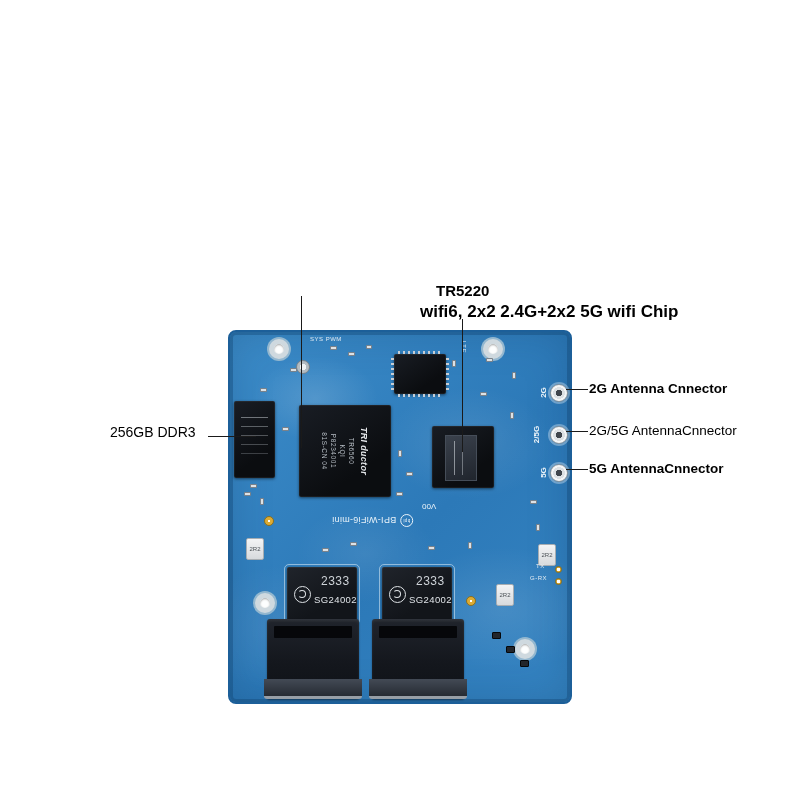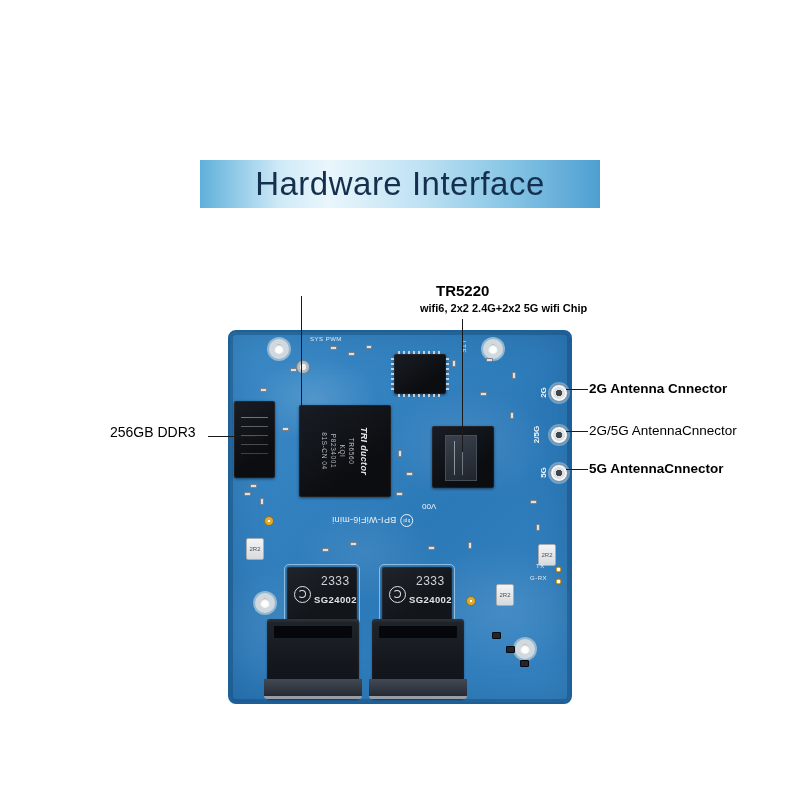--- a/index.html
+++ b/index.html
@@ -9,21 +9,21 @@
   
   .banner{position:absolute;left:200px;top:160px;width:400px;height:48px;
           display:flex;align-items:center;justify-content:center;
           background:linear-gradient(90deg,#5fb0da 0%,#cfeaf7 20%,#e9f6fc 32%,#bfe2f3 55%,#85c4e5 78%,#4e9fd1 100%);}
   .banner-title{font-size:33px;color:#15304f;letter-spacing:.5px;}
 
   
   .label{position:absolute;color:#000;white-space:nowrap;z-index:10;}
   .co-soc{left:233px;top:280px;font-size:12.5px;font-weight:bold;}
   .co-wifi-name{left:436px;top:282px;font-size:15px;font-weight:bold;}
-  .co-wifi-desc{left:420px;top:302px;font-size:11px;font-weight:bold;text-align:right;}
+  .co-wifi-desc{left:420px;top:302px;font-size:17px;font-weight:bold;text-align:right;}
   .co-mem{left:110px;top:424px;font-size:14px;font-weight:normal;}
   .co-a2g{left:589px;top:381px;font-size:13.5px;font-weight:bold;}
   .co-a25g{left:589px;top:423px;font-size:13.5px;font-weight:normal;}
   .co-a5g{left:589px;top:461px;font-size:13.5px;font-weight:bold;}
   .vline{position:absolute;width:1px;background:#1a1a1a;z-index:10;}
   .line-soc{left:301px;top:296px;height:152px;}
   .line-wifi{left:462px;top:319px;height:133px;}
   .hline{position:absolute;height:1px;background:#1a1a1a;z-index:10;}
   .line-mem{left:208px;top:436px;width:48px;}
   .line-a2g{left:566px;top:389px;width:22px;}
@@ -72,21 +72,21 @@
   .ddr::before{content:"";position:absolute;left:7px;right:7px;top:16px;height:1px;background:rgba(205,212,218,.5);
        box-shadow:0 9px 0 rgba(205,212,218,.4),0 18px 0 rgba(205,212,218,.35),0 27px 0 rgba(205,212,218,.3),0 36px 0 rgba(205,212,218,.25);}
 
   .mag{width:70px;height:55px;background:linear-gradient(150deg,#20242b,#12151a 65%);
        outline:1px solid rgba(224,238,248,.55);outline-offset:2px;}
   .mag1{left:57px;top:235px}.mag2{left:152px;top:235px}
   .mag-logo{position:absolute;left:7px;top:19px;width:15px;height:15px;border-radius:50%;border:1.5px solid #dfe3e6;}
   .mag-logo::before{content:"";position:absolute;left:3px;top:3px;width:6px;height:6px;border-radius:50%;
        border:1px solid #dfe3e6;border-left-color:transparent;}
   .mag-t1{position:absolute;left:34px;top:7px;color:#cdd2d7;font-size:12px;letter-spacing:.5px;}
-  .mag-t2{position:absolute;left:27px;top:27px;color:#e0e4e8;font-size:9.5px;letter-spacing:.4px;font-weight:bold;}
+  .mag-t2{position:absolute;left:27px;top:27px;color:#e0e4e8;font-size:9.5px;letter-spacing:.4px;}
 
   .eth{position:absolute;width:92px;height:80px;border-radius:3px 3px 2px 2px;
        background:linear-gradient(#20242c,#14171d 55%,#0f1217);
        box-shadow:inset 0 2px 3px rgba(255,255,255,.08),0 1px 2px rgba(0,0,0,.4);}
   .eth::before{content:"";position:absolute;left:7px;right:7px;top:7px;height:12px;background:#06070a;border-radius:1px;}
   .eth::after{content:"";position:absolute;left:-3px;right:-3px;bottom:0;height:17px;
        background:linear-gradient(#434a55,#262b33);border-bottom:3px solid #979ea6;border-radius:0 0 3px 3px;}
   .eth1{left:37px;top:287px}.eth2{left:142px;top:287px}
 
   .ufl{position:absolute;width:16px;height:16px;border-radius:50%;border:1px solid #8e979e;
@@ -125,23 +125,20 @@
            border:1px solid #79828a;background:radial-gradient(circle,#eff2f4 0 3px,#b4bcc2 3px);}
 
   .smd{position:absolute;background:#dde2e6;border:1px solid rgba(80,90,98,.7);border-radius:1px;box-sizing:border-box;}
   .smd.dark{background:#22262c;border-color:#05070a;}
 </style>
 </head>
 <body>
 
 <div class="canvas">
 
-  <div class="banner">
-    <span class="banner-title">Hardware Interface</span>
-  </div>
 
   <div class="vline line-soc"></div>
 
   <div class="label co-wifi-name">TR5220</div>
   <div class="label co-wifi-desc">wifi6, 2x2 2.4G+2x2 5G wifi Chip</div>
   <div class="vline line-wifi"></div>
 
   <div class="label co-mem">256GB DDR3</div>
   <div class="hline line-mem"></div>
 

